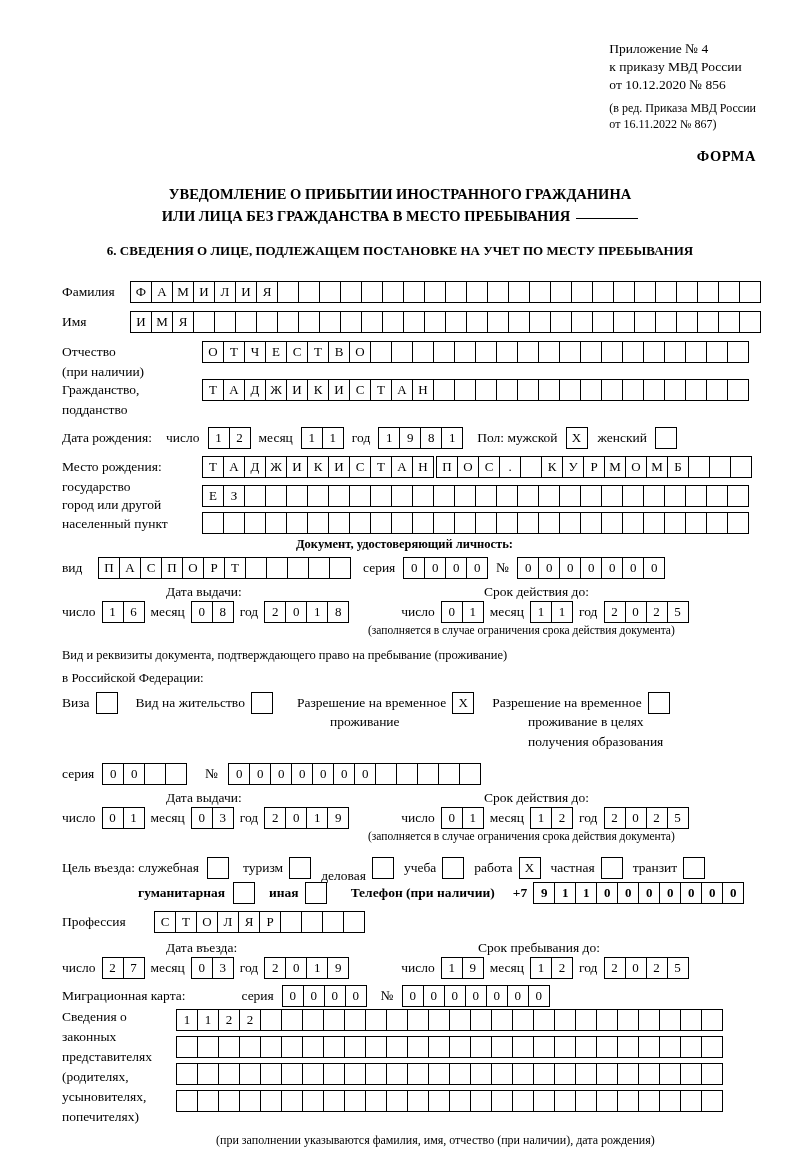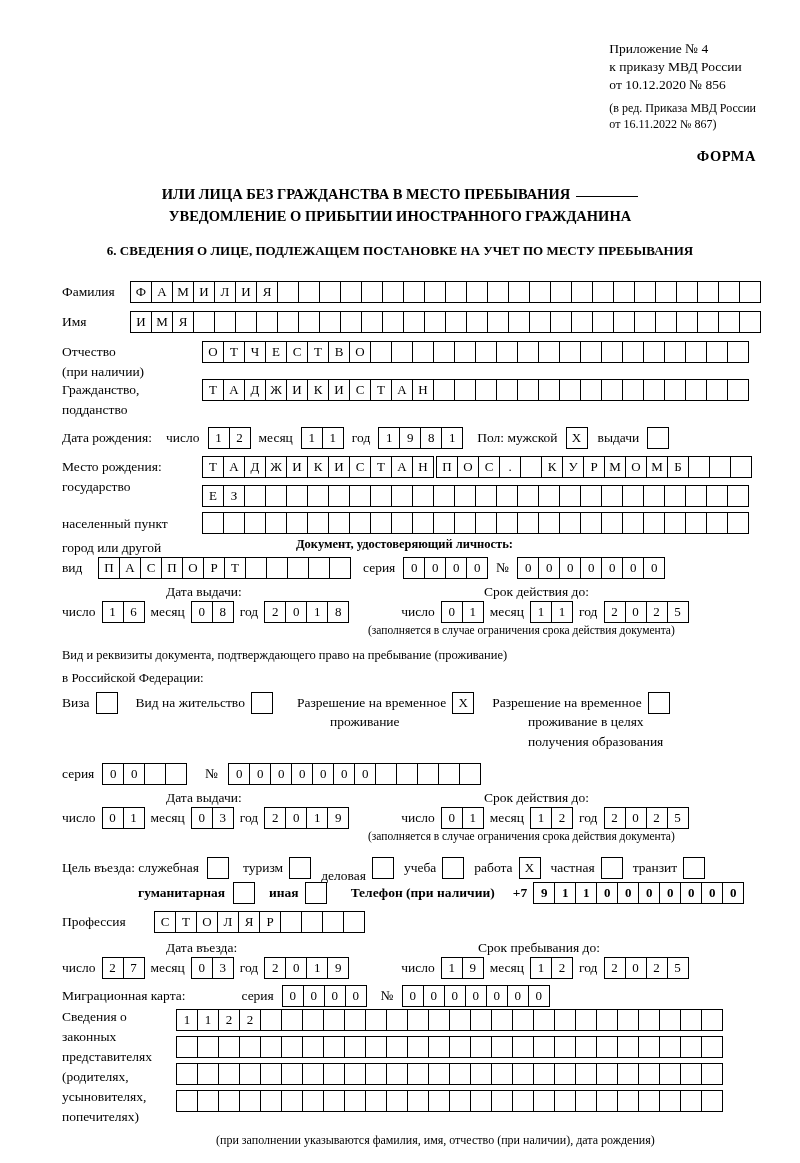--- a/index.html
+++ b/index.html
@@ -56,22 +56,22 @@
     <div>Приложение № 4</div>
     <div>к приказу МВД России</div>
     <div>от 10.12.2020 № 856</div>
     <div class="gap"></div>
     <div class="small">(в ред. Приказа МВД России</div>
     <div class="small">от 16.11.2022 № 867)</div>
   </div>
   <div class="forma">ФОРМА</div>
 
   <div class="title">
+    <div>УВЕДОМЛЕНИЕ О ПРИБЫТИИ ИНОСТРАННОГО ГРАЖДАНИНА</div>
     <div><span class="ln2">ИЛИ ЛИЦА БЕЗ ГРАЖДАНСТВА В МЕСТО ПРЕБЫВАНИЯ</span><span class="blank"></span></div>
-    <div>УВЕДОМЛЕНИЕ О ПРИБЫТИИ ИНОСТРАННОГО ГРАЖДАНИНА</div>
   </div>
 
   <div class="sect1">6. СВЕДЕНИЯ О ЛИЦЕ, ПОДЛЕЖАЩЕМ ПОСТАНОВКЕ НА УЧЕТ ПО МЕСТУ ПРЕБЫВАНИЯ</div>
 
   <div class="row" style="top:281px;left:62px;">
     <span class="lbl" style="width:68px;">Фамилия</span>
     <span class="cells">
         <span class="cell">Ф</span>
         <span class="cell">А</span>
         <span class="cell">М</span>
@@ -221,21 +221,21 @@
       </span>
     <span class="lbl" style="margin:0 8px;">год</span>
     <span class="cells">
         <span class="cell">1</span>
         <span class="cell">9</span>
         <span class="cell">8</span>
         <span class="cell">1</span>
       </span>
     <span class="lbl" style="margin:0 8px 0 14px;">Пол: мужской</span>
     <span class="box">X</span>
-    <span class="lbl" style="margin:0 8px 0 10px;">выдачи</span>
+    <span class="lbl" style="margin:0 8px 0 10px;">женский</span>
     <span class="box"></span>
   </div>
 
   <div class="row" style="top:456px;left:62px;">
     <span class="lbl" style="width:140px;">Место рождения:</span>
     <span class="cells">
         <span class="cell">Т</span>
         <span class="cell">А</span>
         <span class="cell">Д</span>
         <span class="cell">Ж</span>
@@ -290,21 +290,21 @@
         <span class="cell"></span>
         <span class="cell"></span>
         <span class="cell"></span>
         <span class="cell"></span>
         <span class="cell"></span>
         <span class="cell"></span>
         <span class="cell"></span>
         <span class="cell"></span>
       </span>
   </div>
-  <div style="position:absolute;top:497px;left:62px;margin-top:43px;" class="lbl">город или другой</div>
+  <div style="position:absolute;top:497px;left:62px;" class="lbl">город или другой</div>
 
   <div class="row" style="top:512px;left:202px;">
     <span class="cells">
         <span class="cell"></span>
         <span class="cell"></span>
         <span class="cell"></span>
         <span class="cell"></span>
         <span class="cell"></span>
         <span class="cell"></span>
         <span class="cell"></span>

